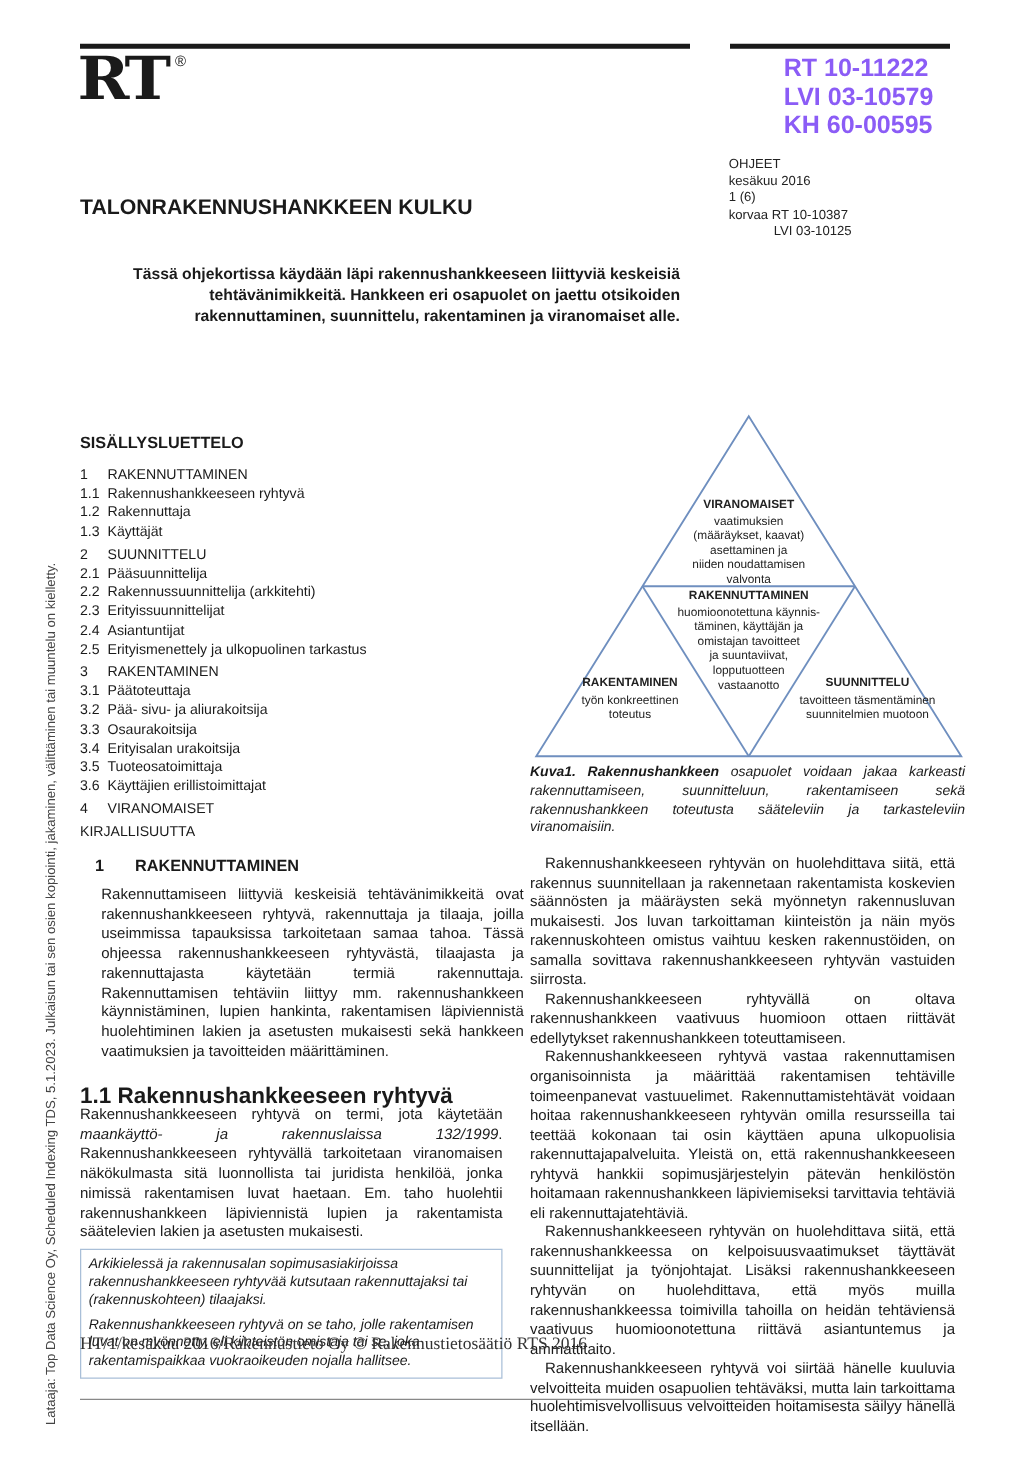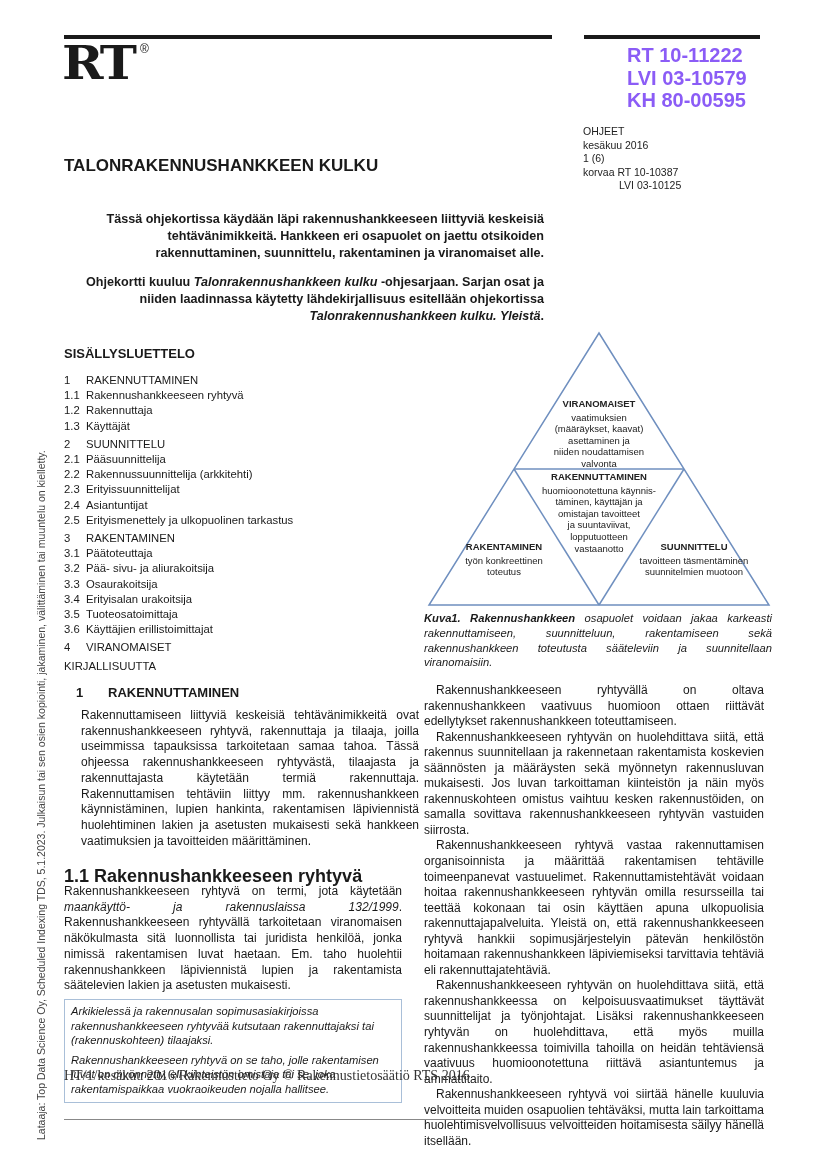--- a/index.html
+++ b/index.html
@@ -56,38 +56,37 @@
 <body>
 
 <div class="abs topbar-left"></div>
 <div class="abs topbar-right"></div>
 <div class="abs logo">RT</div>
 <div class="abs reg">®</div>
 
 <div class="abs codes">
   <div>RT 10-11222</div>
   <div>LVI 03-10579</div>
-  <div>KH 80-00595</div>
+  <div>KH 60-00595</div>
 </div>
 
 <div class="abs meta">
   <div>OHJEET</div>
   <div>kesäkuu 2016</div>
   <div>1 (6)</div>
   <div>korvaa RT 10-10387</div>
   <div class="indent">LVI 03-10125</div>
 </div>
 
 <div class="abs title">
   <div>TALONRAKENNUSHANKKEEN KULKU</div>
 </div>
 
 <div class="abs intro">
   <p>Tässä ohjekortissa käydään läpi rakennushankkeeseen liittyviä keskeisiä tehtävänimikkeitä. Hankkeen eri osapuolet on jaettu otsikoiden rakennuttaminen, suunnittelu, rakentaminen ja viranomaiset alle.</p>
-  <p><span>Ohjekortti kuuluu </span><i>Talonrakennushankkeen kulku</i><span> -ohjesarjaan. Sarjan osat ja niiden laadinnassa käytetty lähdekirjallisuus esitellään ohjekortissa </span><i>Talonrakennushankkeen kulku. Yleistä</i><span>.</span></p>
 </div>
 
 <div class="abs toc-title">SISÄLLYSLUETTELO</div>
 <div class="abs toc" id="toc">
     <div class="row">
       <span class="num">1</span>
       <span>RAKENNUTTAMINEN</span>
     </div>
     <div class="row">
       <span class="num">1.1</span>
@@ -202,25 +201,25 @@
       <div>työn konkreettinen</div>
       <div>toteutus</div>
     </div>
   <div class="tri-text" style="left:200px;top:213px;width:140px;" id="seg-right">
       <b>SUUNNITTELU</b>
       <div>tavoitteen täsmentäminen</div>
       <div>suunnitelmien muotoon</div>
     </div>
 </div>
 
-<div class="abs caption"><b>Kuva1. Rakennushankkeen</b><span> osapuolet voidaan jakaa karkeasti rakennuttamiseen, suunnitteluun, rakentamiseen sekä rakennushankkeen toteutusta sääteleviin ja suunnitellaan viranomaisiin.</span></div>
+<div class="abs caption"><b>Kuva1. Rakennushankkeen</b><span> osapuolet voidaan jakaa karkeasti rakennuttamiseen, suunnitteluun, rakentamiseen sekä rakennushankkeen toteutusta sääteleviin ja tarkasteleviin viranomaisiin.</span></div>
 
 <div class="abs body-right">
+  <p>Rakennushankkeeseen ryhtyvän on huolehdittava siitä, että rakennus suunnitellaan ja rakennetaan rakentamista koskevien säännösten ja määräysten sekä myönnetyn rakennusluvan mukaisesti. Jos luvan tarkoittaman kiinteistön ja näin myös rakennuskohteen omistus vaihtuu kesken rakennustöiden, on samalla sovittava rakennushankkeeseen ryhtyvän vastuiden siirrosta.</p>
   <p>Rakennushankkeeseen ryhtyvällä on oltava rakennushankkeen vaativuus huomioon ottaen riittävät edellytykset rakennushankkeen toteuttamiseen.</p>
-  <p>Rakennushankkeeseen ryhtyvän on huolehdittava siitä, että rakennus suunnitellaan ja rakennetaan rakentamista koskevien säännösten ja määräysten sekä myönnetyn rakennusluvan mukaisesti. Jos luvan tarkoittaman kiinteistön ja näin myös rakennuskohteen omistus vaihtuu kesken rakennustöiden, on samalla sovittava rakennushankkeeseen ryhtyvän vastuiden siirrosta.</p>
   <p>Rakennushankkeeseen ryhtyvä vastaa rakennuttamisen organisoinnista ja määrittää rakentamisen tehtäville toimeenpanevat vastuuelimet. Rakennuttamistehtävät voidaan hoitaa rakennushankkeeseen ryhtyvän omilla resursseilla tai teettää kokonaan tai osin käyttäen apuna ulkopuolisia rakennuttajapalveluita. Yleistä on, että rakennushankkeeseen ryhtyvä hankkii sopimusjärjestelyin pätevän henkilöstön hoitamaan rakennushankkeen läpiviemiseksi tarvittavia tehtäviä eli rakennuttajatehtäviä.</p>
   <p>Rakennushankkeeseen ryhtyvän on huolehdittava siitä, että rakennushankkeessa on kelpoisuusvaatimukset täyttävät suunnittelijat ja työnjohtajat. Lisäksi rakennushankkeeseen ryhtyvän on huolehdittava, että myös muilla rakennushankkeessa toimivilla tahoilla on heidän tehtäviensä vaativuus huomioonotettuna riittävä asiantuntemus ja ammattitaito.</p>
   <p>Rakennushankkeeseen ryhtyvä voi siirtää hänelle kuuluvia velvoitteita muiden osapuolien tehtäväksi, mutta lain tarkoittama huolehtimisvelvollisuus velvoitteiden hoitamisesta säilyy hänellä itsellään.</p>
 </div>
 
 <div class="abs footer-line"></div>
 <div class="abs footer">HT/1/kesäkuu 2016/Rakennustieto Oy   © Rakennustietosäätiö RTS 2016</div>
 <div class="abs side">Lataaja: Top Data Science Oy, Scheduled Indexing TDS, 5.1.2023. Julkaisun tai sen osien kopiointi, jakaminen, välittäminen tai muuntelu on kielletty.</div>
 
 </body></html>

